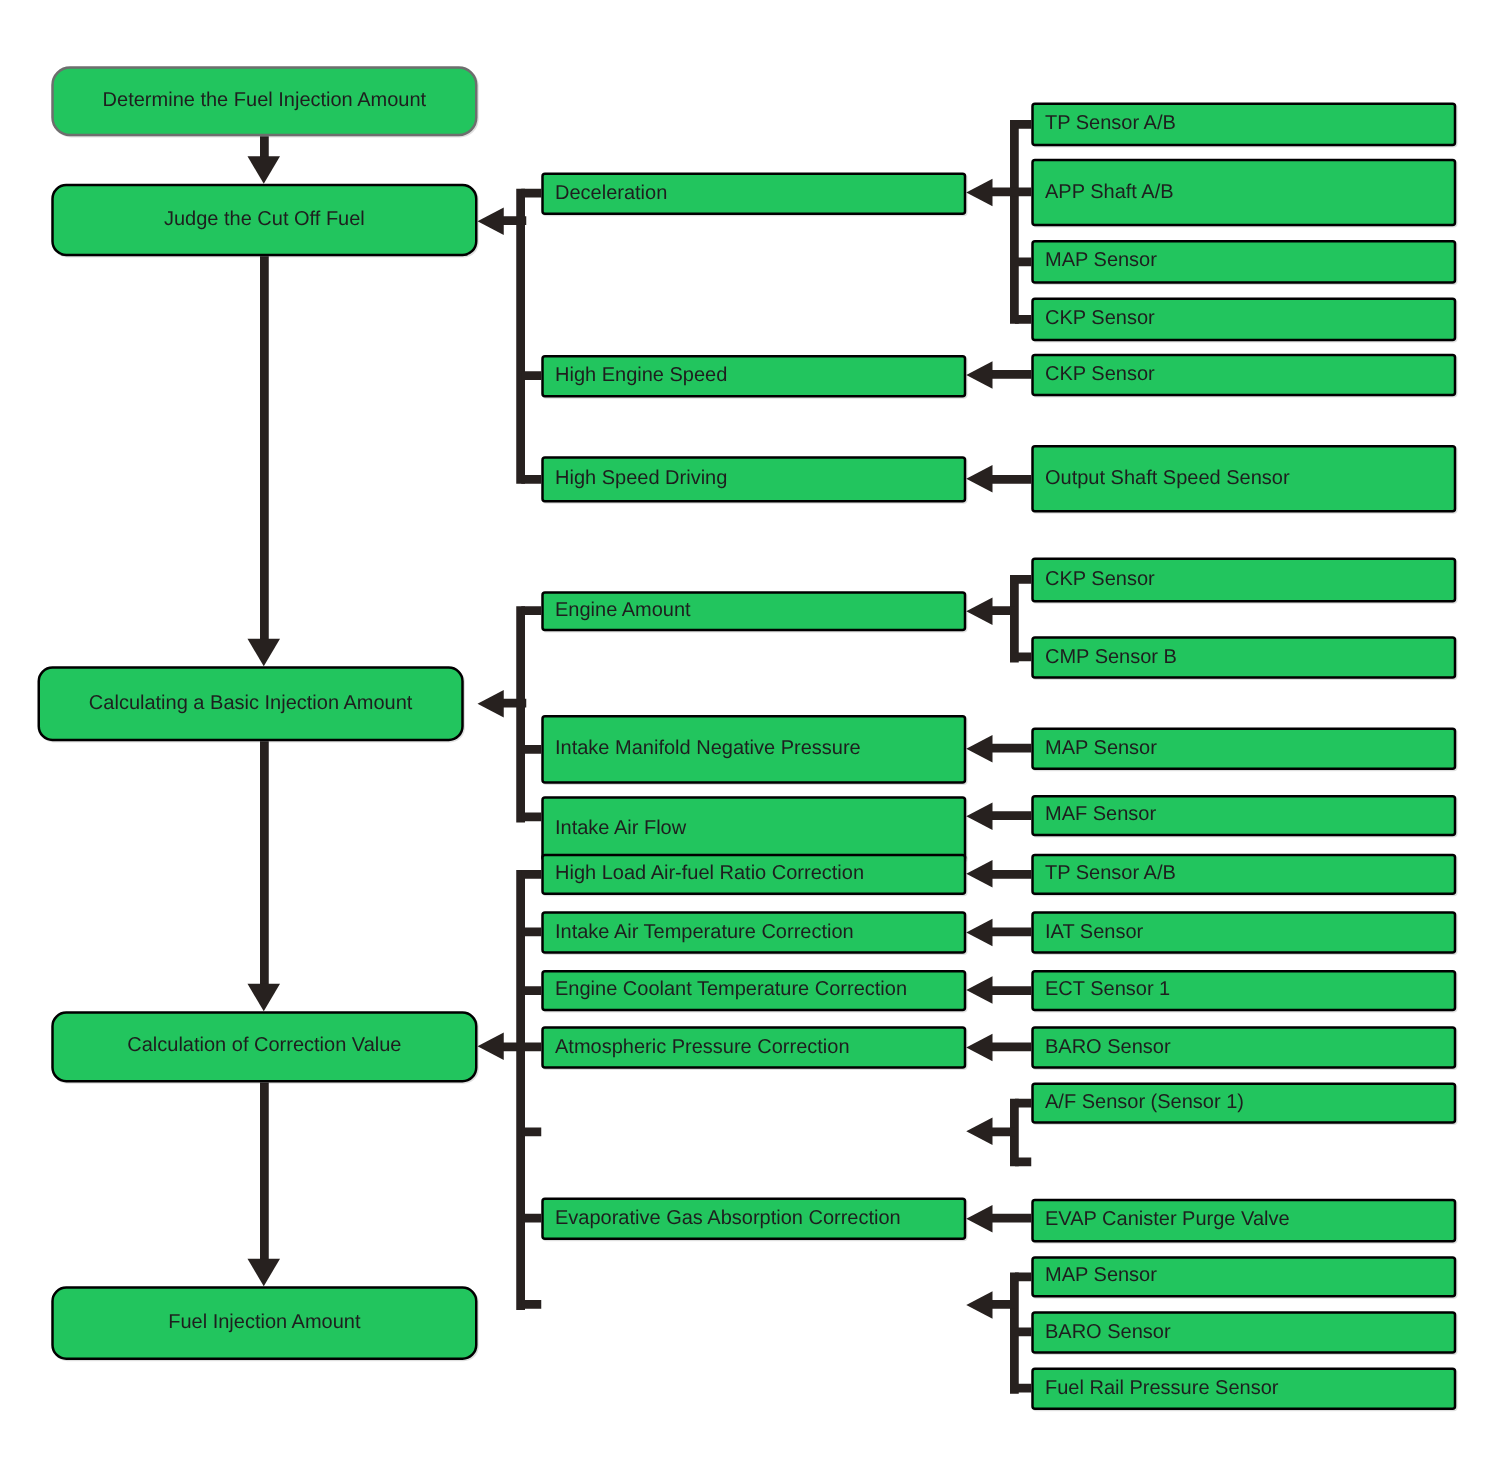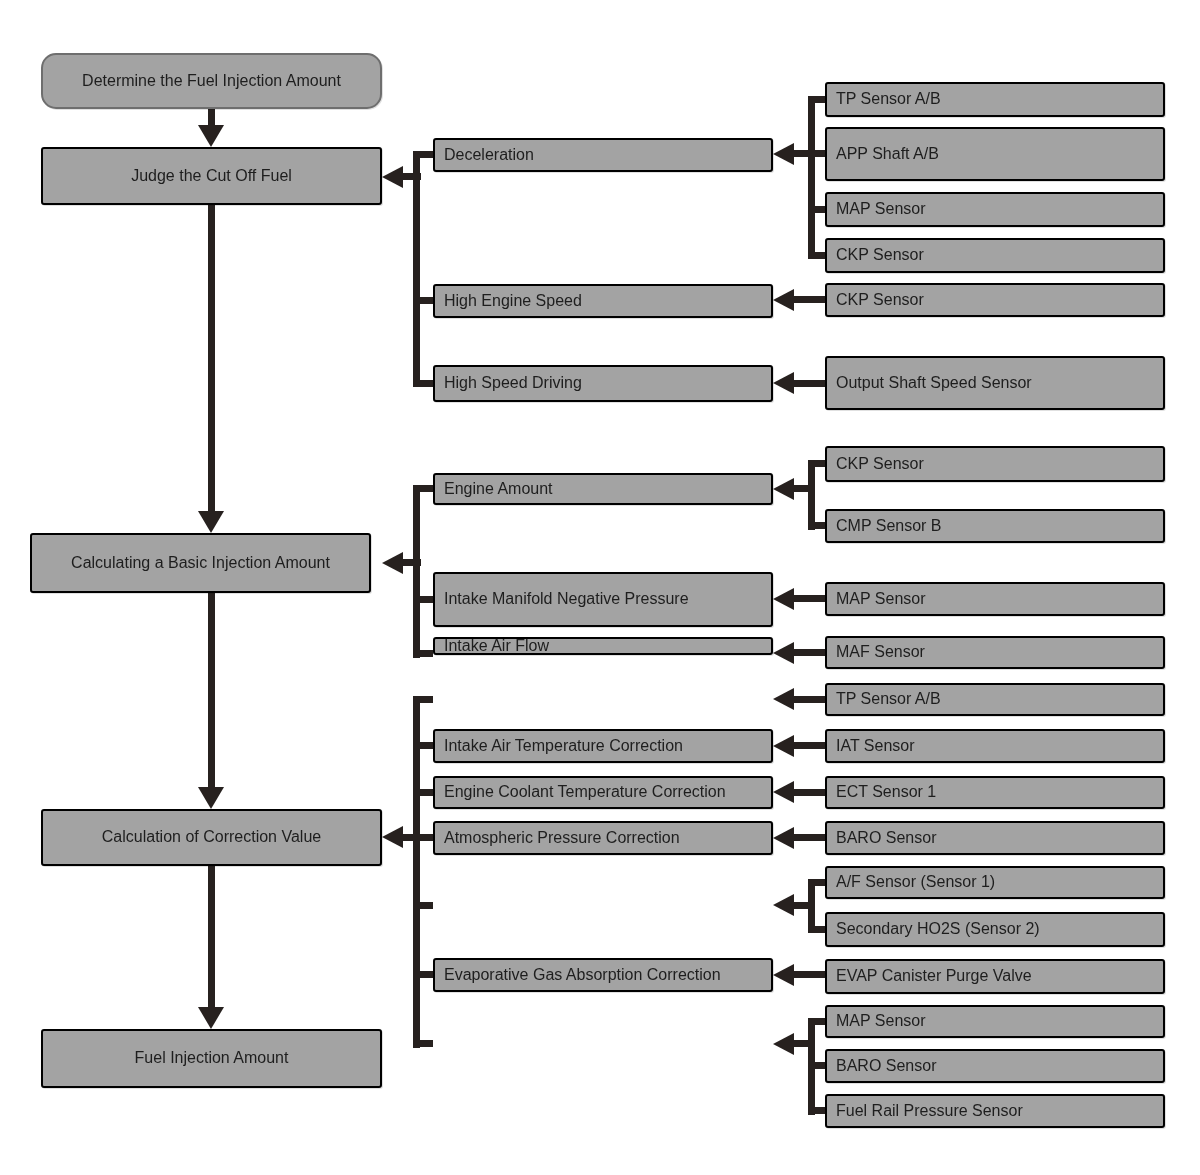--- a/index.html
+++ b/index.html
@@ -1,22 +1,22 @@
 <!DOCTYPE html>
 <html><head>
 <meta charset="utf-8">
 <style>
   html,body{margin:0;padding:0;background:#ffffff;}
   #stage{position:relative;width:1200px;height:1175px;background:#ffffff;overflow:hidden;
          font-family:"Liberation Sans", sans-serif;}
-  .bx{position:absolute;box-sizing:border-box;background:#a3a3a3;border:2px solid #000000;
+  .bx{position:absolute;box-sizing:border-box;background:#22c55e;border:2px solid #000000;
       border-radius:3px;display:flex;align-items:center;font-size:16px;color:#1e1e1e;
       line-height:1.15;z-index:2;box-shadow:1px 1px 0 rgba(0,0,0,0.12);}
   .lft{justify-content:flex-start;padding:0 8px 0 9px;}
-  .ctr{justify-content:center;text-align:center;padding:0 10px;}
+  .ctr{justify-content:center;text-align:center;padding:0 10px;border-radius:12px;}
   .rnd{border-radius:15px;border-color:#6e6e6e;}
   .h,.v{position:absolute;background:#27211f;z-index:1;}
   .v{width:7px;}
   .h{height:7px;}
   .ah-l{position:absolute;width:0;height:0;border-style:solid;z-index:1;
         border-width:11px 21px 11px 0;border-color:transparent #27211f transparent transparent;}
   .ah-d{position:absolute;width:0;height:0;border-style:solid;z-index:1;
         border-width:22px 13px 0 13px;border-color:#27211f transparent transparent transparent;}
 </style>
 </head>
@@ -107,40 +107,40 @@
   <div class="bx ctr" style="left:41px;top:147px;width:341px;height:58px">Judge the Cut Off Fuel</div>
   <div class="bx ctr" style="left:30px;top:533px;width:341px;height:60px">Calculating a Basic Injection Amount</div>
   <div class="bx ctr" style="left:41px;top:809px;width:341px;height:57px">Calculation of Correction Value</div>
   <div class="bx ctr" style="left:41px;top:1029px;width:341px;height:59px">Fuel Injection Amount</div>
 
   <div class="bx lft" style="left:433px;top:138px;width:340px;height:34px">Deceleration</div>
   <div class="bx lft" style="left:433px;top:284px;width:340px;height:34px">High Engine Speed</div>
   <div class="bx lft" style="left:433px;top:365px;width:340px;height:37px">High Speed Driving</div>
   <div class="bx lft" style="left:433px;top:473px;width:340px;height:32px">Engine Amount</div>
   <div class="bx lft" style="left:433px;top:572px;width:340px;height:55px">Intake Manifold Negative Pressure</div>
-  <div class="bx lft" style="left:433px;top:637px;width:340px;height:18px">Intake Air Flow</div>
+  <div class="bx lft" style="left:433px;top:637px;width:340px;height:52px">Intake Air Flow</div>
+  <div class="bx lft" style="left:433px;top:683px;width:340px;height:33px">High Load Air-fuel Ratio Correction</div>
   <div class="bx lft" style="left:433px;top:729px;width:340px;height:34px">Intake Air Temperature Correction</div>
   <div class="bx lft" style="left:433px;top:776px;width:340px;height:33px">Engine Coolant Temperature Correction</div>
   <div class="bx lft" style="left:433px;top:821px;width:340px;height:34px">Atmospheric Pressure Correction</div>
   <div class="bx lft" style="left:433px;top:958px;width:340px;height:34px">Evaporative Gas Absorption Correction</div>
 
   <div class="bx lft" style="left:825px;top:82px;width:340px;height:35px">TP Sensor A/B</div>
   <div class="bx lft" style="left:825px;top:127px;width:340px;height:54px">APP Shaft A/B</div>
   <div class="bx lft" style="left:825px;top:192px;width:340px;height:35px">MAP Sensor</div>
   <div class="bx lft" style="left:825px;top:238px;width:340px;height:35px">CKP Sensor</div>
   <div class="bx lft" style="left:825px;top:283px;width:340px;height:34px">CKP Sensor</div>
   <div class="bx lft" style="left:825px;top:356px;width:340px;height:54px">Output Shaft Speed Sensor</div>
   <div class="bx lft" style="left:825px;top:446px;width:340px;height:36px">CKP Sensor</div>
   <div class="bx lft" style="left:825px;top:509px;width:340px;height:34px">CMP Sensor B</div>
   <div class="bx lft" style="left:825px;top:582px;width:340px;height:34px">MAP Sensor</div>
   <div class="bx lft" style="left:825px;top:636px;width:340px;height:33px">MAF Sensor</div>
   <div class="bx lft" style="left:825px;top:683px;width:340px;height:33px">TP Sensor A/B</div>
   <div class="bx lft" style="left:825px;top:729px;width:340px;height:34px">IAT Sensor</div>
   <div class="bx lft" style="left:825px;top:776px;width:340px;height:33px">ECT Sensor 1</div>
   <div class="bx lft" style="left:825px;top:821px;width:340px;height:34px">BARO Sensor</div>
   <div class="bx lft" style="left:825px;top:866px;width:340px;height:33px">A/F Sensor (Sensor 1)</div>
-  <div class="bx lft" style="left:825px;top:912px;width:340px;height:35px">Secondary HO2S (Sensor 2)</div>
   <div class="bx lft" style="left:825px;top:959px;width:340px;height:35px">EVAP Canister Purge Valve</div>
   <div class="bx lft" style="left:825px;top:1005px;width:340px;height:33px">MAP Sensor</div>
   <div class="bx lft" style="left:825px;top:1049px;width:340px;height:34px">BARO Sensor</div>
   <div class="bx lft" style="left:825px;top:1094px;width:340px;height:34px">Fuel Rail Pressure Sensor</div>
 
 </div>
 
 </body></html>

